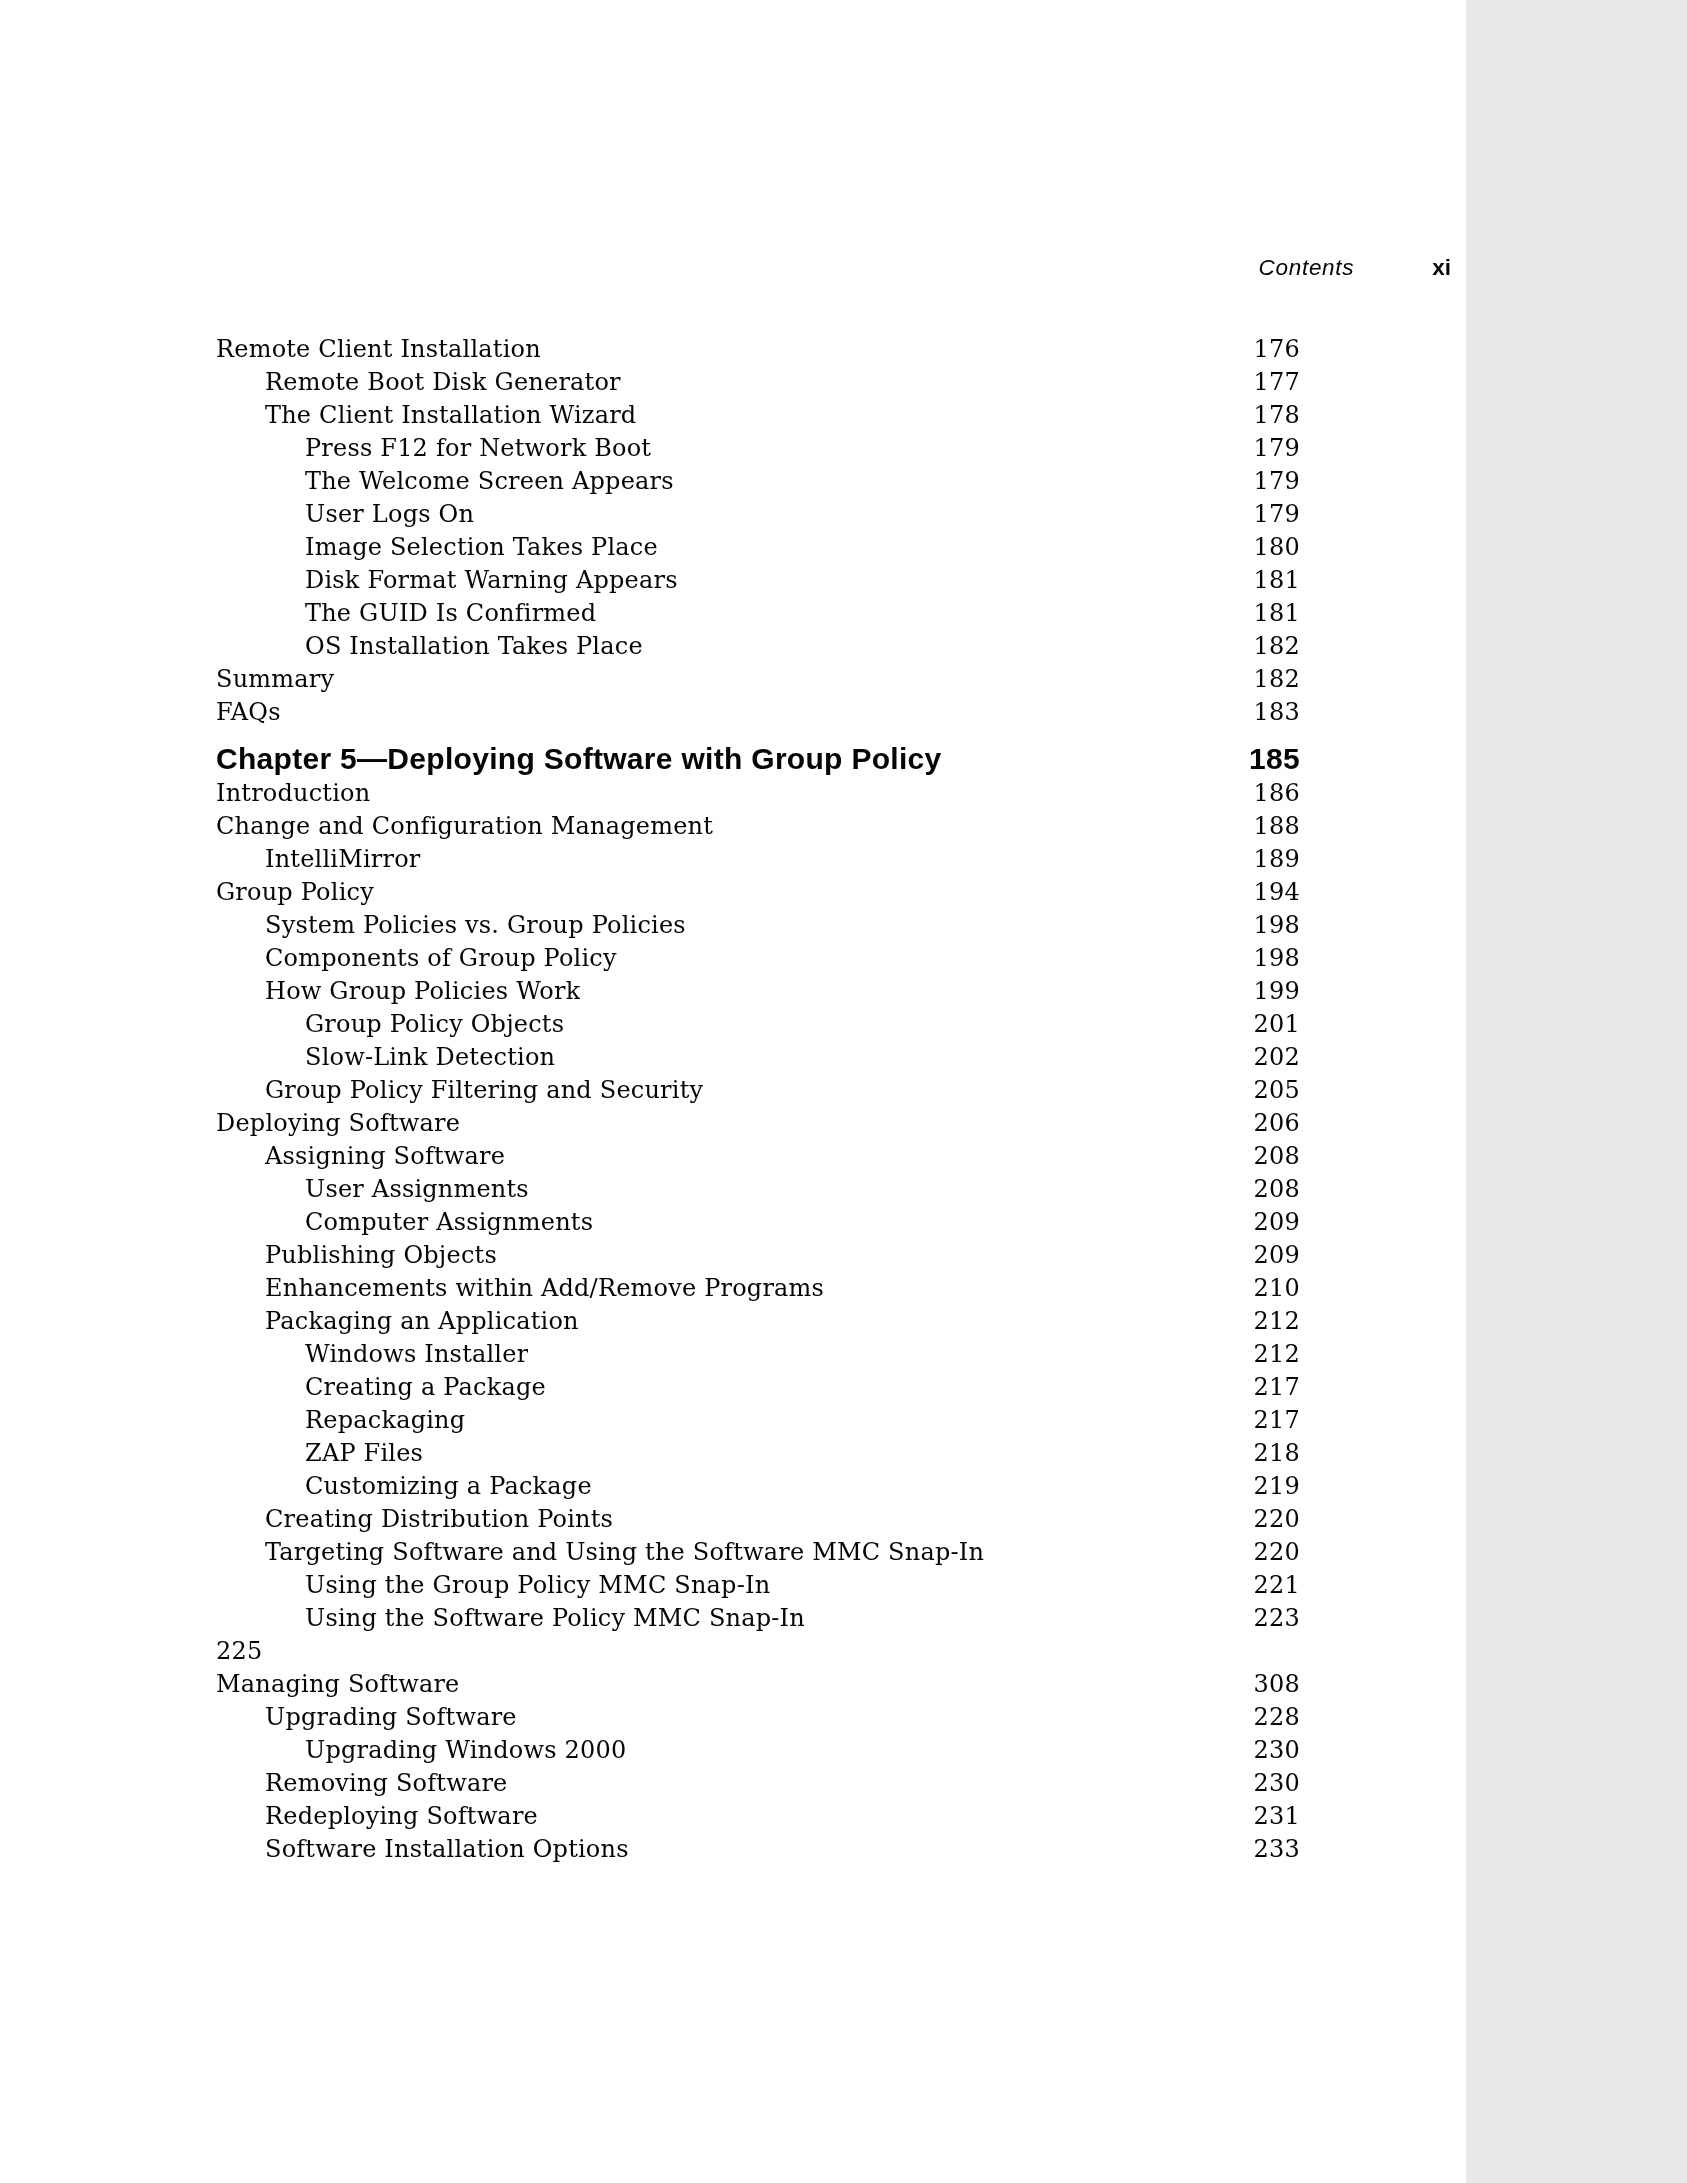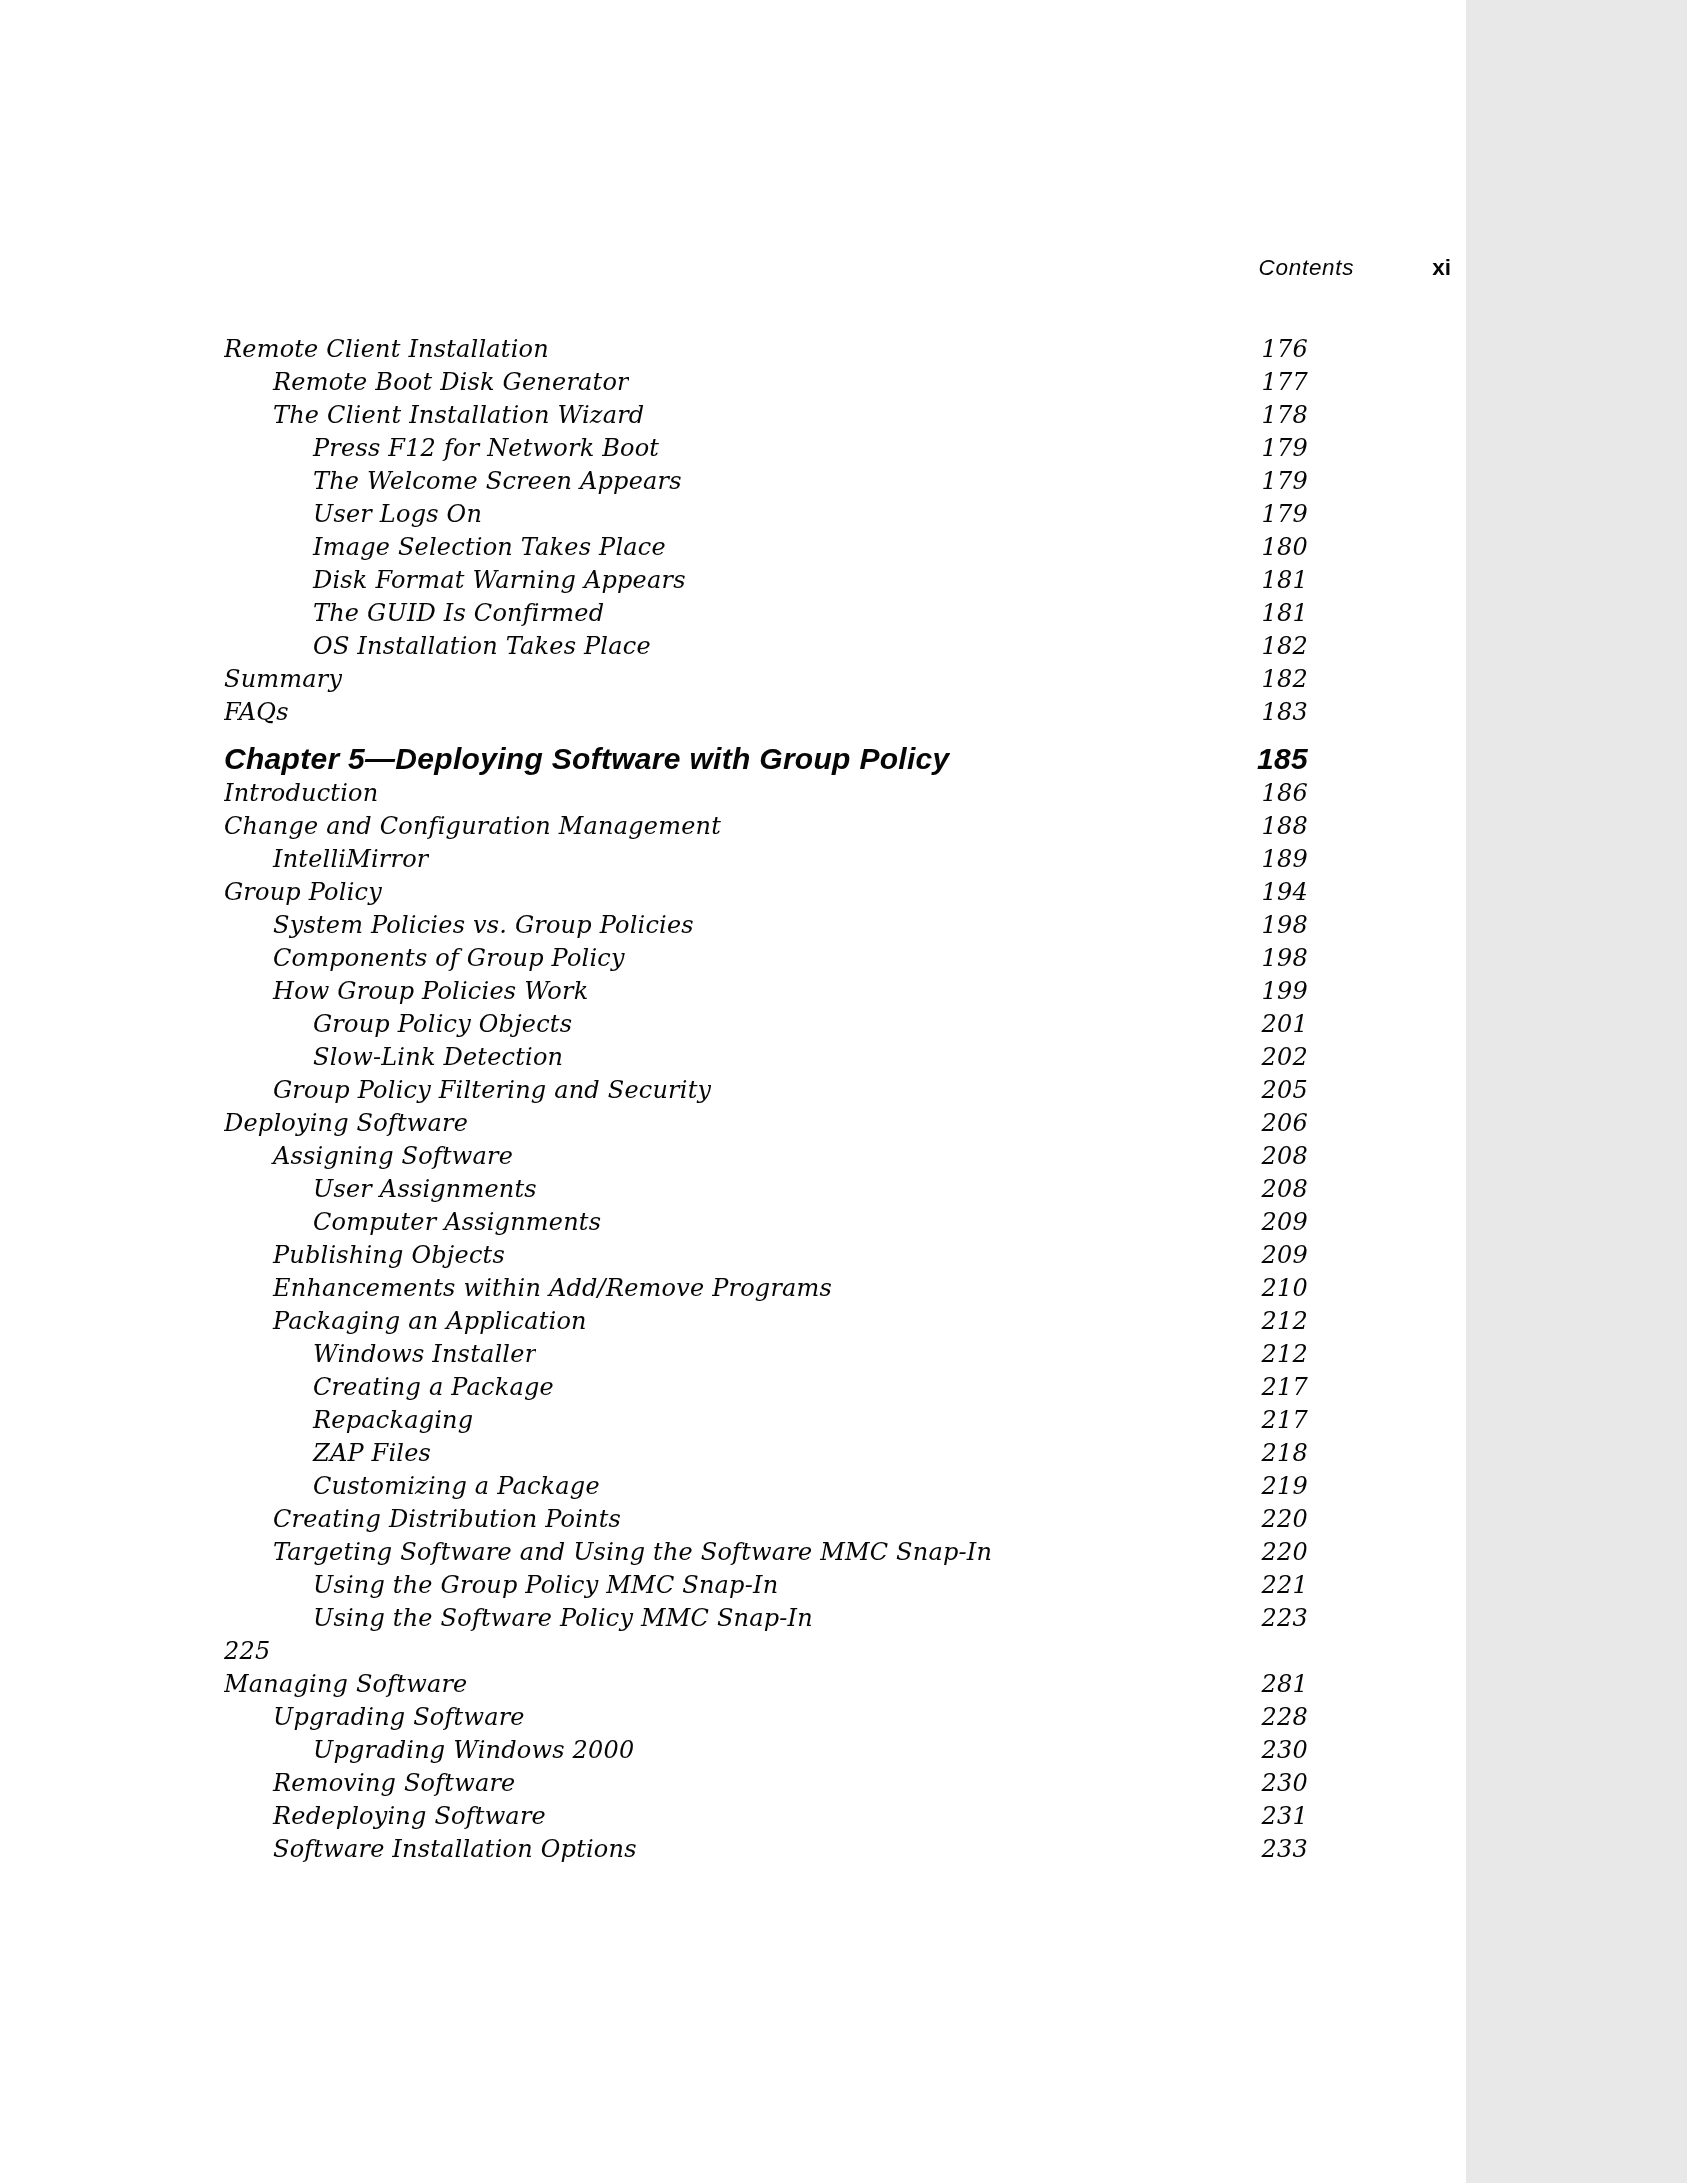--- a/index.html
+++ b/index.html
@@ -34,23 +34,22 @@
   }
   .running-page-num {
     font-family: "Liberation Sans", sans-serif;
     font-weight: bold;
     font-size: 22.5px;
     margin-left: 78px;
   }
   .toc {
     position: absolute;
     top: 333px;
-    left: 224px;
+    left: 216px;
     width: 1084px;
-    font-style: italic;
   }
   .toc-row {
     display: flex;
     justify-content: space-between;
     align-items: baseline;
     height: 33px;
     line-height: 33px;
     font-size: 24px;
     letter-spacing: 0.2px;
     white-space: nowrap;
@@ -234,21 +233,21 @@
     </div>
       <div class="toc-row lvl-2">
       <span class="toc-title">Using the Software Policy MMC Snap-In</span>
       <span class="toc-page">223</span>
     </div>
       <div class="toc-row lvl-2">
       <span class="toc-page">225</span>
     </div>
       <div class="toc-row lvl-0">
       <span class="toc-title">Managing Software</span>
-      <span class="toc-page">281</span>
+      <span class="toc-page">308</span>
     </div>
       <div class="toc-row lvl-1">
       <span class="toc-title">Upgrading Software</span>
       <span class="toc-page">228</span>
     </div>
       <div class="toc-row lvl-2">
       <span class="toc-title">Upgrading Windows 2000</span>
       <span class="toc-page">230</span>
     </div>
       <div class="toc-row lvl-1">

